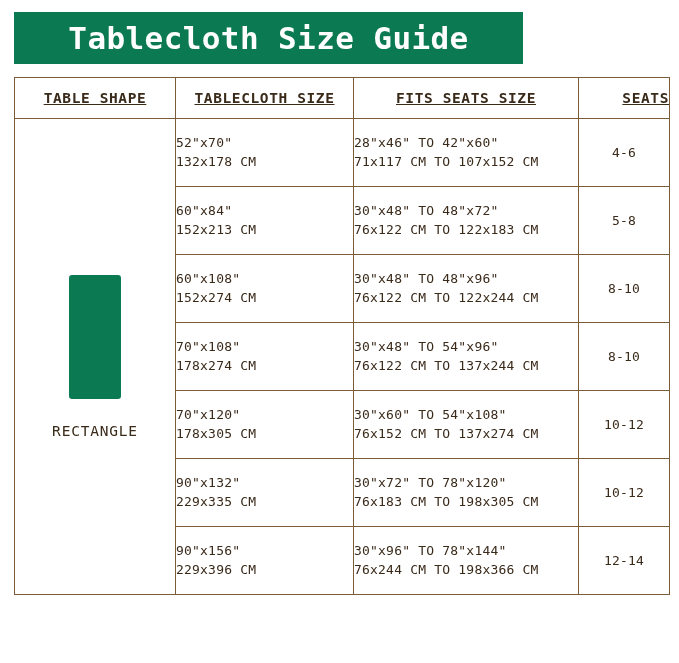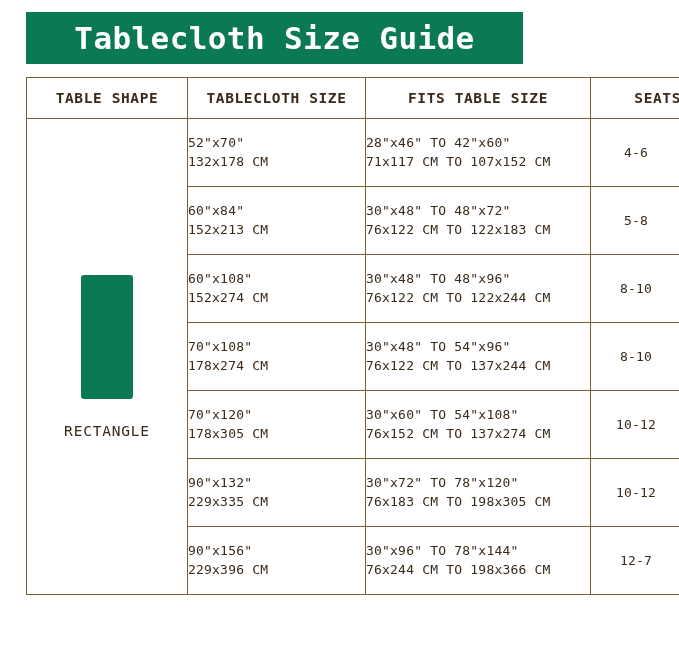--- a/index.html
+++ b/index.html
@@ -12,21 +12,21 @@
     height: 663px;
     font-family: "DejaVu Sans Mono", "Liberation Mono", monospace;
     color: #3a2a1a;
     overflow: hidden;
   }
   .page {
     position: relative;
     width: 537px;
     height: 663px;
     box-sizing: border-box;
-    padding: 10px 14px 0 26px;
+    padding: 10px 14px 0 14px;
   }
   .title-bar {
     background: #0b7a52;
     height: 52px;
     display: flex;
     align-items: center;
     justify-content: center;
     margin: 2px 0 13px 0;
   }
   .title-bar .title {
@@ -46,20 +46,21 @@
     padding: 0;
     vertical-align: middle;
   }
   thead th {
     height: 40px;
     font-size: 14.5px;
     font-weight: bold;
     letter-spacing: 0.6px;
     color: #3a2a1a;
     text-align: center;
+    text-decoration: underline;
   }
   th.col-shape { width: 160px; }
   th.col-size  { width: 177px; }
   th.col-fits  { width: 224px; }
   th.col-seats { width: 90px; text-align: right; }
 
   td.shape-cell {
     text-align: right;
     vertical-align: middle;
     position: relative;
@@ -105,21 +106,21 @@
 
   <div class="title-bar">
     <div class="title">Tablecloth Size Guide</div>
   </div>
 
   <table class="guide">
     <thead>
       <tr>
         <th class="col-shape">TABLE SHAPE</th>
         <th class="col-size">TABLECLOTH SIZE</th>
-        <th class="col-fits">FITS TABLE SIZE</th>
+        <th class="col-fits">FITS SEATS SIZE</th>
         <th class="col-seats">SEATS</th>
       </tr>
     </thead>
     <tbody>
       <tr>
         <td class="shape-cell" rowspan="7">
           <div class="shape-wrap">
             <div class="rect-swatch"></div>
             <div class="shape-label">RECTANGLE</div>
           </div>
@@ -197,18 +198,18 @@
 
       <tr>
         <td class="data">
           <div class="line">90"x156"</div>
           <div class="line">229x396 CM</div>
         </td>
         <td class="data">
           <div class="line">30"x96" TO 78"x144"</div>
           <div class="line">76x244 CM TO 198x366 CM</div>
         </td>
-        <td class="seats">12-7</td>
+        <td class="seats">12-14</td>
       </tr>
     </tbody>
   </table>
 
 </div>
 
 </body></html>

